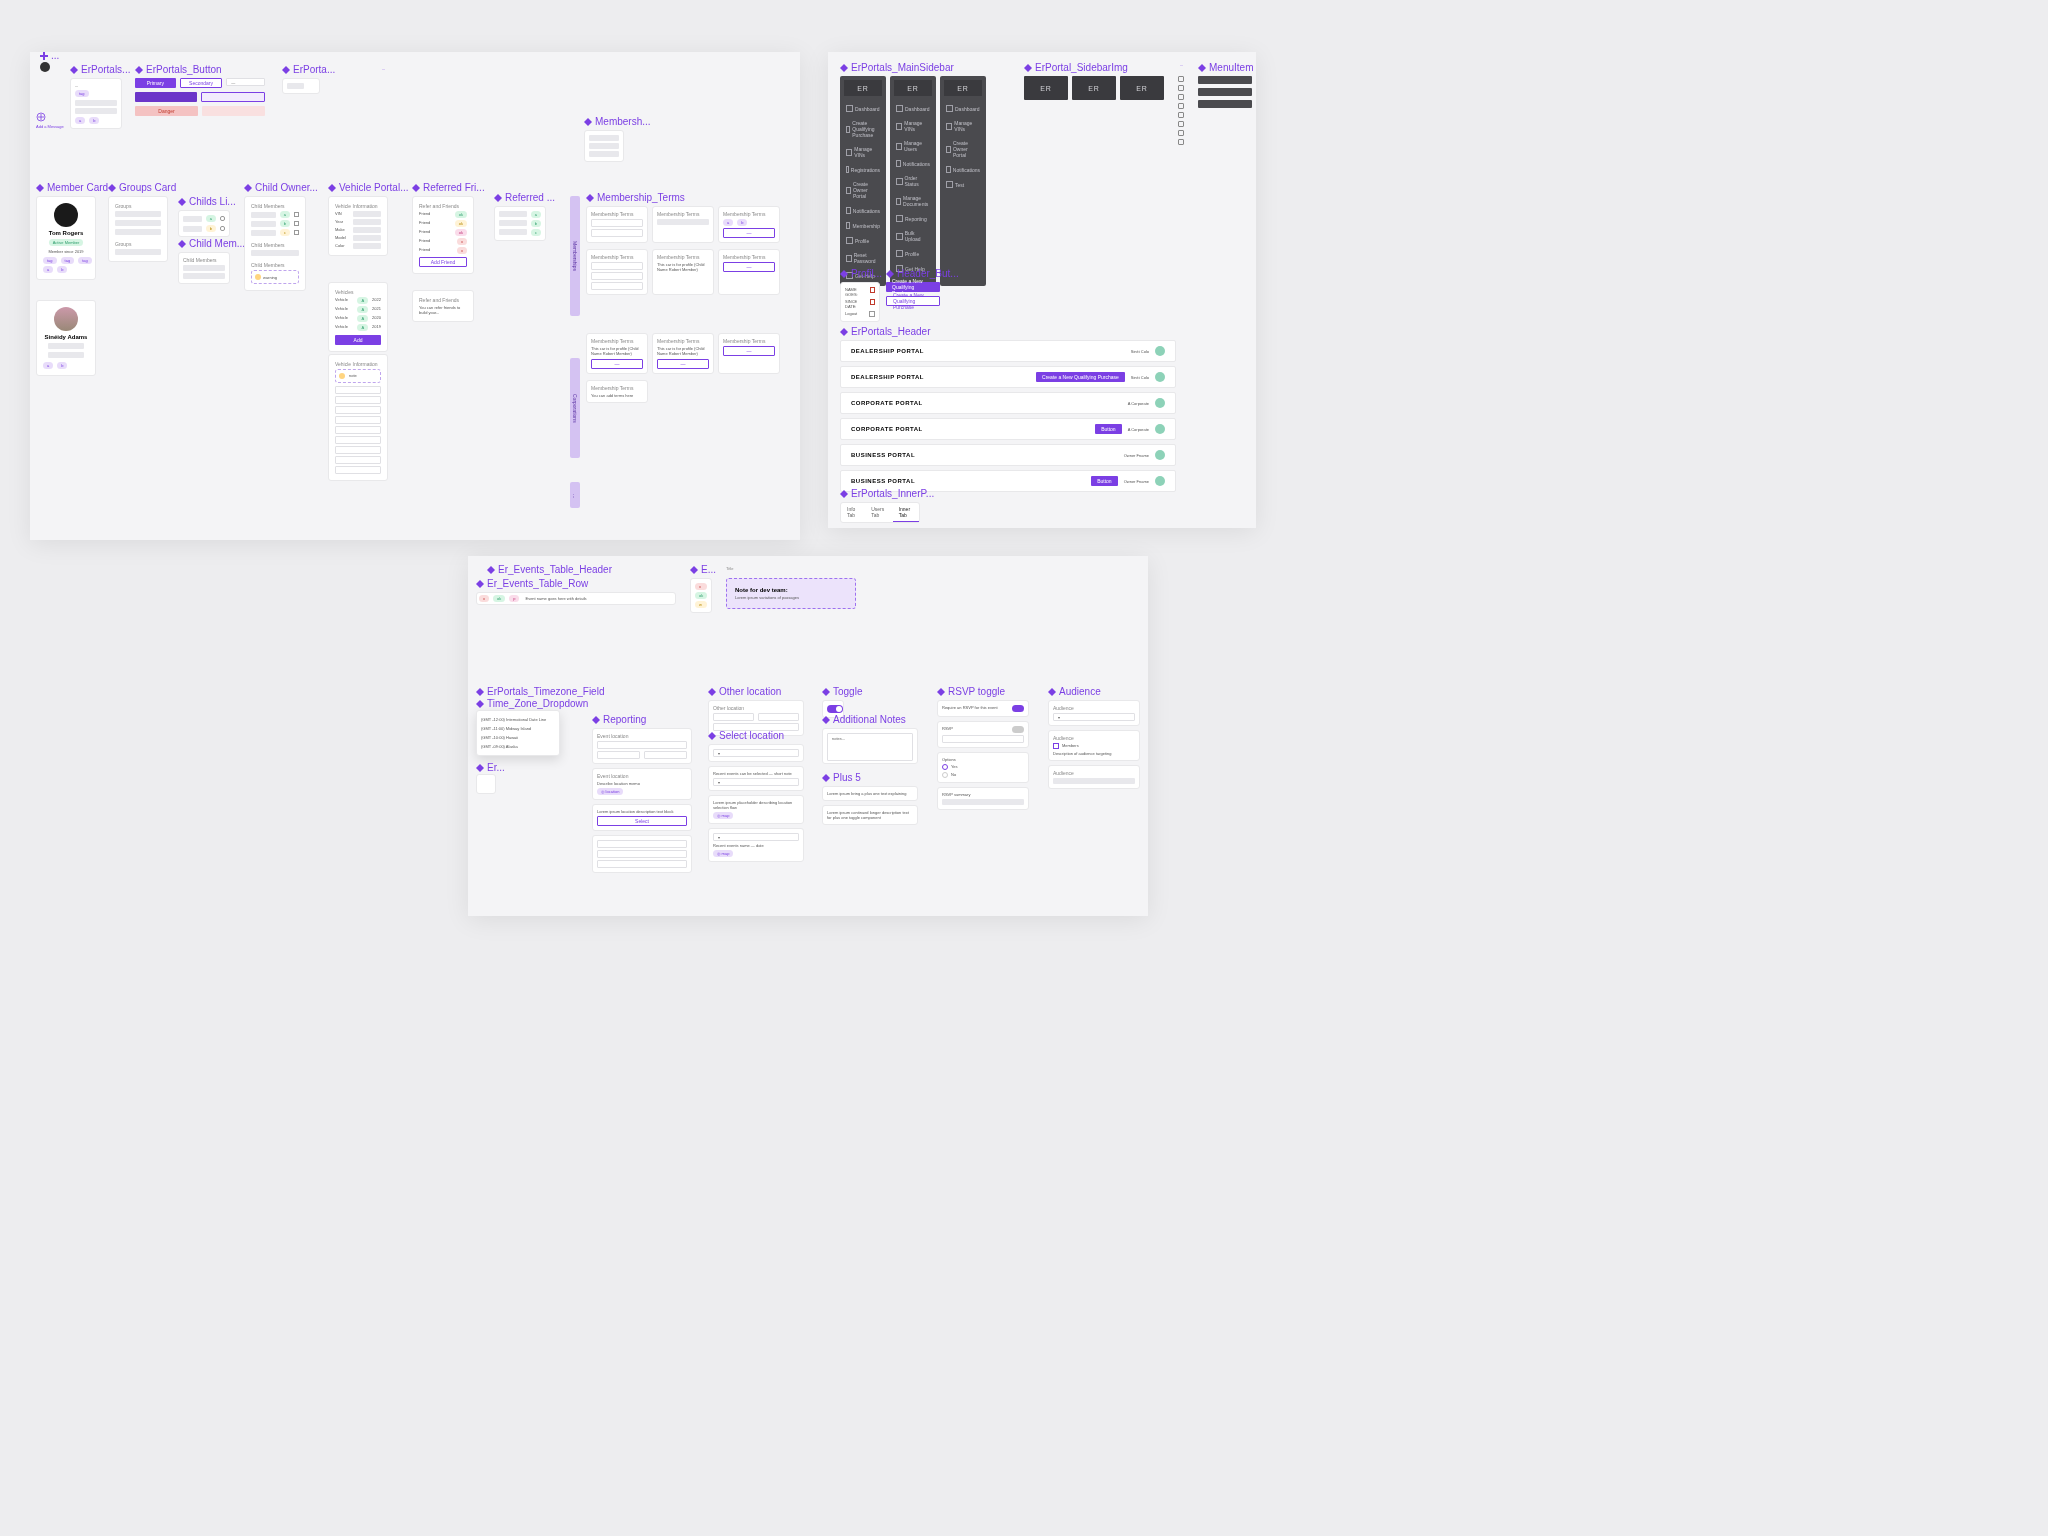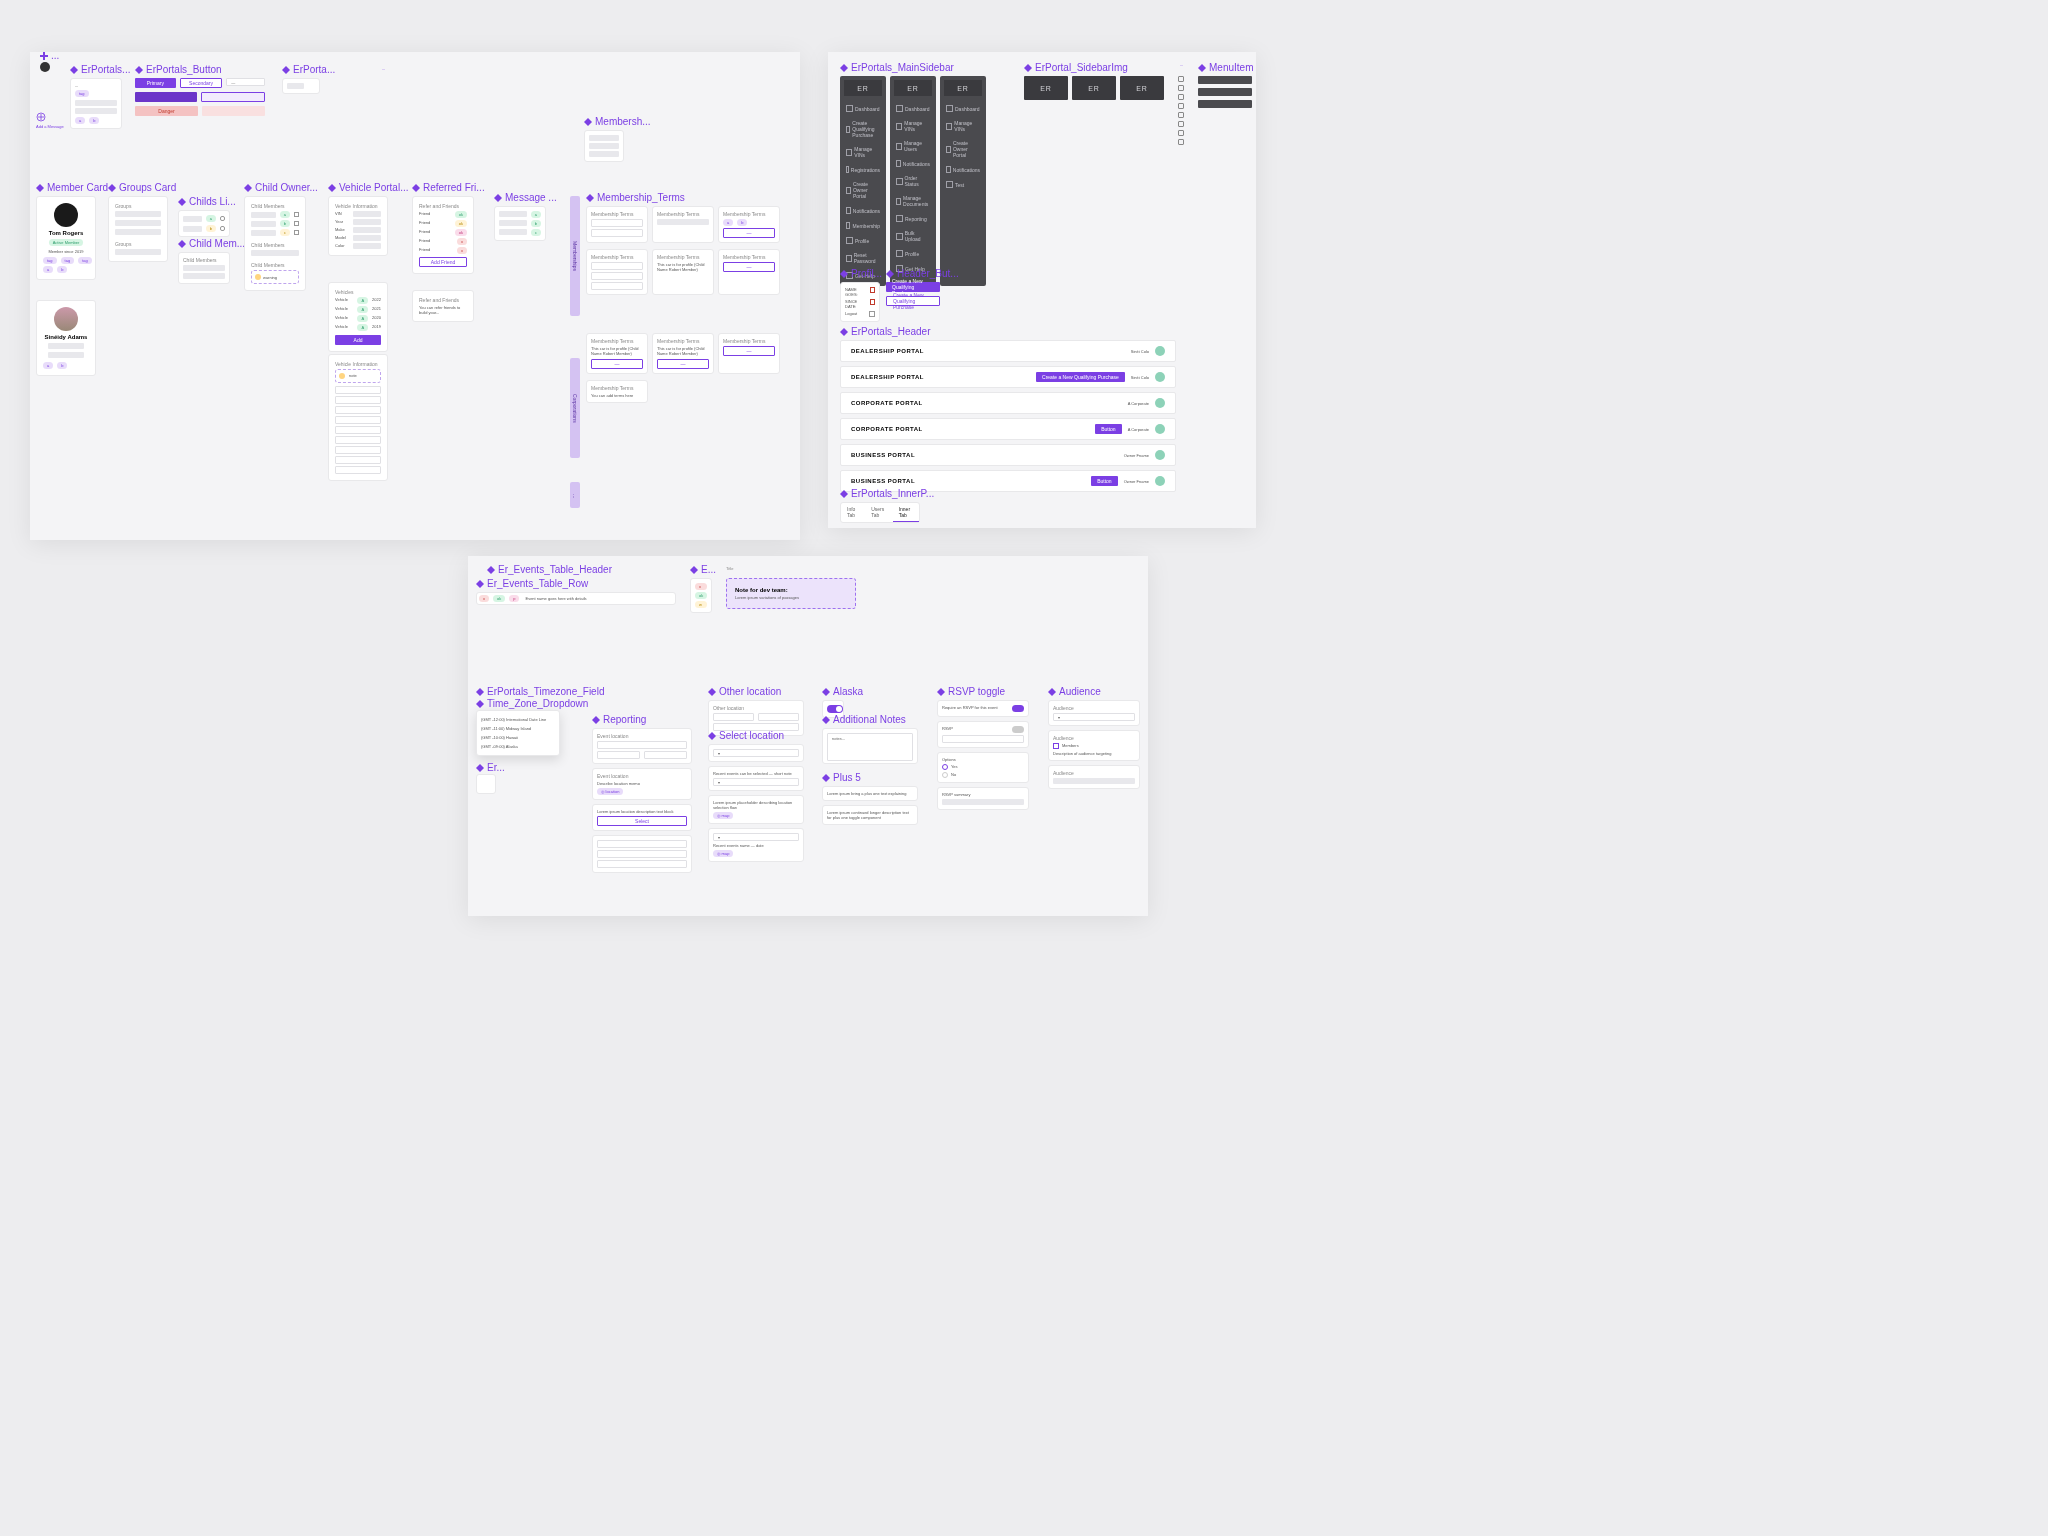--- a/index.html
+++ b/index.html
@@ -401,21 +401,21 @@
   </div>
   <div class="card" style="position:absolute; left:382px; top:238px; width:62px;">
     <div class="tiny-label">Refer and Friends</div>
     <div class="tiny-text">You can refer friends to build your...</div>
   </div>
 
   <div class="label" style="left:464px; top:140px">
       <svg viewBox="0 0 8 8">
         <path d="M4 0l4 4-4 4-4-4z" fill="#7B3FE4"></path>
       </svg>
-      <span>Message ...</span>
+      <span>Referred ...</span>
     </div>
   <div class="card card-sm" style="position:absolute; left:464px; top:154px; width:52px;">
     <div class="row">
         <div class="gray-block" style="flex:1"></div>
         <div class="pill pill-green">a</div>
       </div>
     <div class="row" style="margin-top:2px">
         <div class="gray-block" style="flex:1"></div>
         <div class="pill pill-green">b</div>
       </div>
@@ -823,21 +823,21 @@
         <div class="field" style="margin-top:2px">▾</div>
       </div>
     <div class="card card-sm"><div class="tiny-text">Lorem ipsum placeholder describing location selection flow</div><div class="pill pill-purple" style="margin-top:2px">◎ map</div></div>
     <div class="card card-sm"><div class="field">▾</div><div class="tiny-text" style="margin-top:2px">Recent events name — date</div><div class="pill pill-purple" style="margin-top:2px">◎ map</div></div>
   </div>
 
   <div class="label" style="left:354px; top:130px">
       <svg viewBox="0 0 8 8">
         <path d="M4 0l4 4-4 4-4-4z" fill="#7B3FE4"></path>
       </svg>
-      <span>Alaska</span>
+      <span>Toggle</span>
     </div>
   <div class="card card-sm" style="position:absolute; left:354px; top:144px; width:22px">
     <div style="width:16px;height:8px;background:#7B3FE4;border-radius:4px;position:relative">
         <div style="position:absolute;right:1px;top:1px;width:6px;height:6px;background:#FFF;border-radius:50%"></div>
       </div>
   </div>
 
   <div class="label" style="left:354px; top:158px">
       <svg viewBox="0 0 8 8">
         <path d="M4 0l4 4-4 4-4-4z" fill="#7B3FE4"></path>

